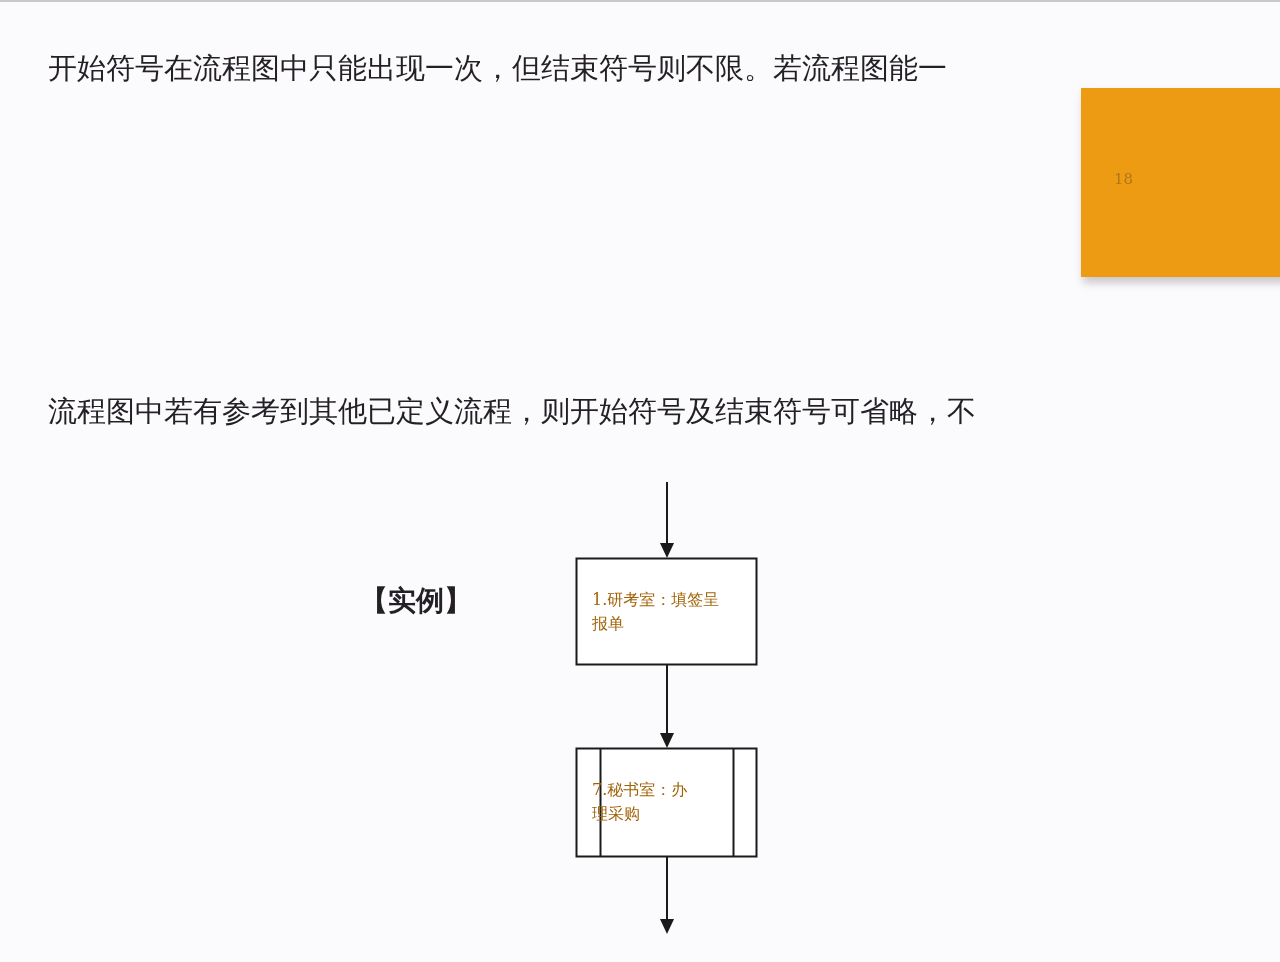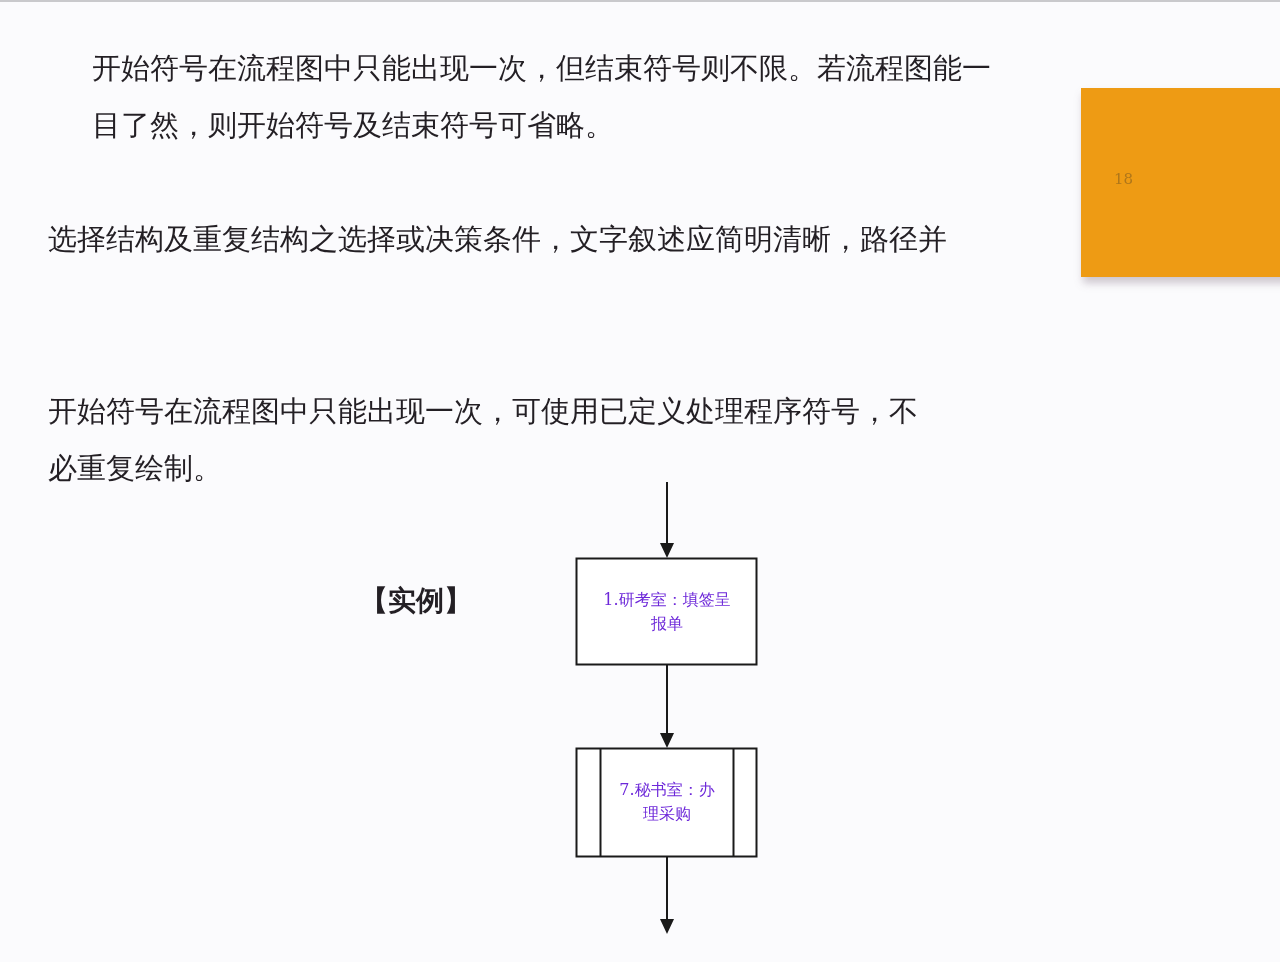--- a/index.html
+++ b/index.html
@@ -25,21 +25,21 @@
       position: absolute;
       left: 48px;
       width: 1020px;
       font-size: 29px;
       line-height: 57px;
       letter-spacing: 0px;
       margin: 0;
       white-space: nowrap;
     }
     .para .line { display: block; }
-    #para1 { top: 40px; margin-left: 44px; }
+    #para1 { top: 40px; }
     #para2 { top: 211px; }
     #para3 { top: 383px; }
 
     .orange-block {
       position: absolute;
       left: 1081px;
       top: 88px;
       width: 237px;
       height: 189px;
       background: #ee9b14;
@@ -68,47 +68,44 @@
 
     .flowchart {
       position: absolute;
       left: 0; top: 0;
       width: 1280px; height: 962px;
       pointer-events: none;
     }
     .node-text {
       position: absolute;
       width: 150px;
-      text-align: center;
+      text-align: left;
       font-size: 16px;
       line-height: 24px;
-      color: #6d28d9;
+      color: #a16207;
       font-family: "DejaVu Serif", serif;
       filter: blur(0.4px);
     }
     #node1-text { left: 592px; top: 588px; }
     #node2-text { left: 592px; top: 778px; }
   </style>
 </head>
 <body>
 
 <div class="top-rule"></div>
 
 <div class="para" id="para1">
   <span class="line">开始符号在流程图中只能出现一次，但结束符号则不限。若流程图能一</span>
-  <span class="line">目了然，则开始符号及结束符号可省略。</span>
 </div>
 
 <div class="para" id="para2">
-  <span class="line">选择结构及重复结构之选择或决策条件，文字叙述应简明清晰，路径并</span>
 </div>
 
 <div class="para" id="para3">
-  <span class="line">开始符号在流程图中只能出现一次，可使用已定义处理程序符号，不</span>
-  <span class="line">必重复绘制。</span>
+  <span class="line">流程图中若有参考到其他已定义流程，则开始符号及结束符号可省略，不</span>
 </div>
 
 <div class="orange-block">
   <span class="page-num">18</span>
 </div>
 
 <div class="example-label">【实例】</div>
 
 <svg class="flowchart" width="1280" height="962" viewBox="0 0 1280 962" xmlns="http://www.w3.org/2000/svg">
   <defs>

